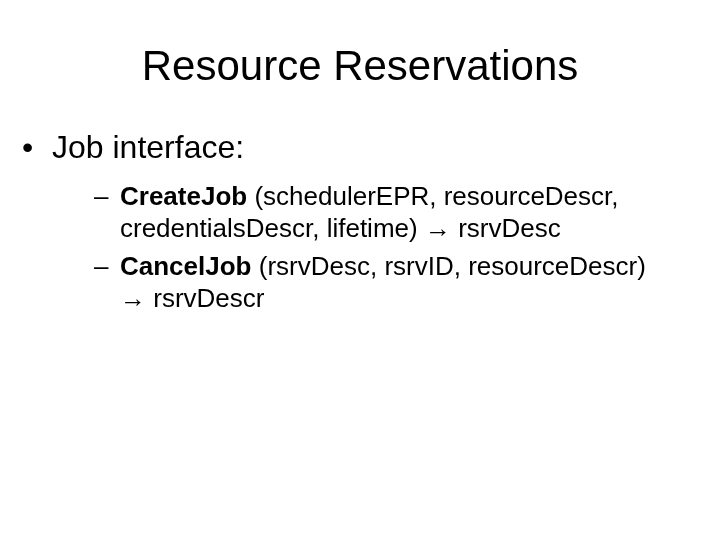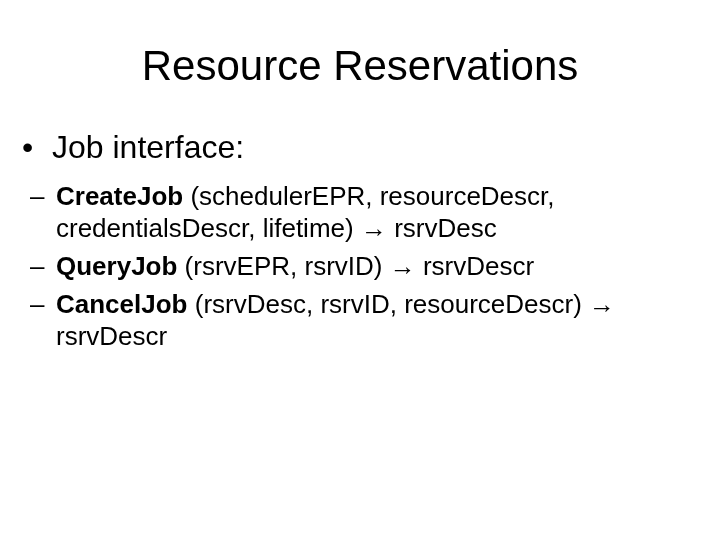--- a/index.html
+++ b/index.html
@@ -31,21 +31,21 @@
     font-size: 32px;
     line-height: 38px;
   }
   .bullet-marker {
     display: inline-block;
     width: 30px;
     text-indent: 0;
   }
   .method-list {
     margin-top: 14px;
-    padding-left: 56px;
+    padding-left: 120px;
     padding-right: 55px;
     font-size: 26px;
     line-height: 32px;
   }
   .method-item {
     text-indent: -26px;
     margin-bottom: 6px;
   }
   .dash-marker {
     display: inline-block;
@@ -65,24 +65,20 @@
 
   <div class="bullet-line"><span class="bullet-marker">•</span><span>Job interface:</span></div>
 
   <div class="method-list">
 
     <div class="method-item"><span class="dash-marker">–</span><span class="method-name">CreateJob</span>
       <span class="method-args">(schedulerEPR, resourceDescr, credentialsDescr, lifetime)</span>
       <span class="arrow">→</span>
       <span class="method-result">rsrvDesc</span></div>
 
-    <div class="method-item"><span class="dash-marker">–</span><span class="method-name">QueryJob</span>
-      <span class="method-args">(rsrvEPR, rsrvID)</span>
-      <span class="arrow">→</span>
-      <span class="method-result">rsrvDescr</span></div>
 
     <div class="method-item"><span class="dash-marker">–</span><span class="method-name">CancelJob</span>
       <span class="method-args">(rsrvDesc, rsrvID, resourceDescr)</span>
       <span class="arrow">→</span>
       <span class="method-result">rsrvDescr</span></div>
 
 
   </div>
 </div>
 

